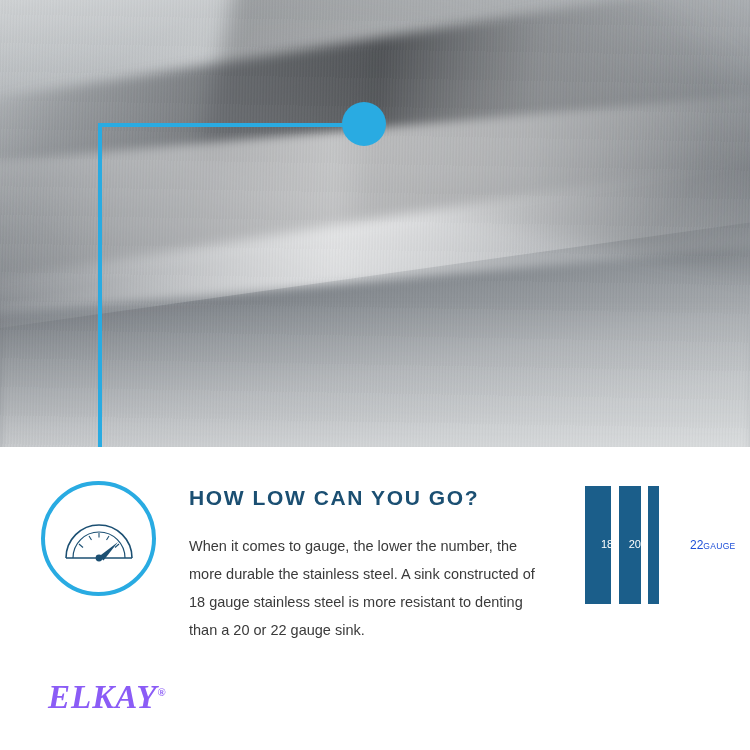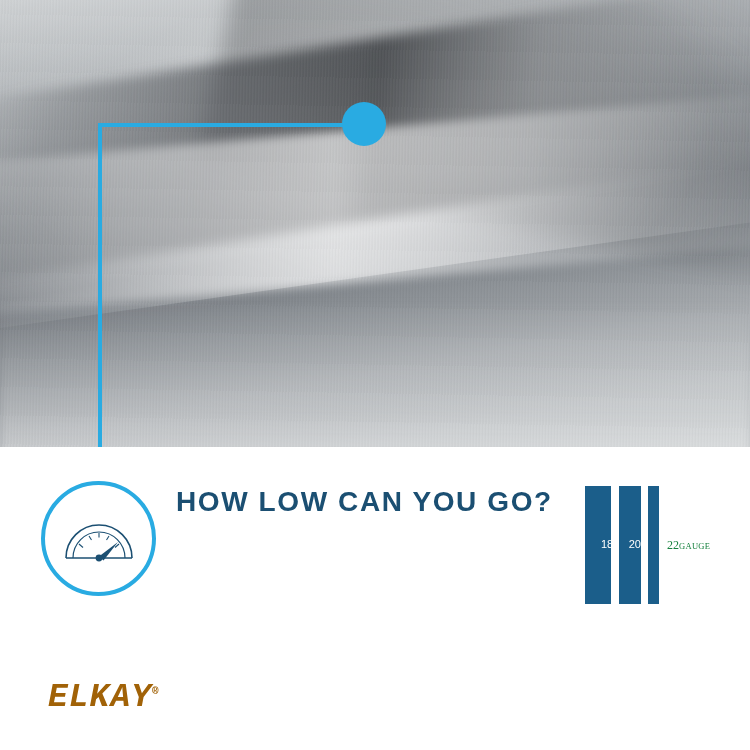--- a/index.html
+++ b/index.html
@@ -159,23 +159,23 @@
   }
   .gauge-icon {
     position: absolute;
     left: 50%;
     top: 50%;
     transform: translate(-50%, -50%);
   }
 
   .headline {
     position: absolute;
-    left: 176px;
+    left: 189px;
     top: 486px;
-    font-size: 28px;
+    font-size: 21px;
     font-weight: bold;
     letter-spacing: 1.6px;
     color: #1b4f72;
     font-family: "Liberation Sans", sans-serif;
   }
   .body-copy {
     position: absolute;
     left: 189px;
     top: 532px;
     width: 365px;
@@ -201,40 +201,41 @@
   .bar-label {
     position: absolute;
     font-size: 11px;
     color: #ffffff;
     text-align: center;
     font-family: "Liberation Sans", sans-serif;
   }
   .bar-label-outside {
     position: absolute;
     font-size: 12px;
-    color: #15803d;
-    font-family: Liberation Serif, serif;
+    color: #1d4ed8;
+    font-family: Liberation Sans, sans-serif;
     white-space: nowrap;
+    margin-left: 23px;
   }
   .bar-label-outside .small {
     font-size: 8.5px;
     letter-spacing: 0.3px;
   }
 
   
   .logo {
     position: absolute;
     left: 48px;
     top: 679px;
-    font-family: Liberation Mono, monospace;
+    font-family: Liberation Serif, serif;
     font-weight: bold;
     font-style: italic;
     font-size: 33px;
     letter-spacing: 1px;
-    color: #a16207;
+    color: #8b5cf6;
   }
   .logo .reg {
     font-size: 11px;
     vertical-align: super;
     font-style: normal;
     letter-spacing: 0;
   }
 </style>
 </head>
 <body>
@@ -268,20 +269,21 @@
       <line x1="37" y1="19" x2="37" y2="23.5" stroke="#1b4f72" stroke-width="1.1"></line>
       <line x1="47" y1="22" x2="44.5" y2="26" stroke="#1b4f72" stroke-width="1.1"></line>
       <line x1="57" y1="30" x2="53" y2="33.5" stroke="#1b4f72" stroke-width="1.1"></line>
       <path d="M37 42.5 L56 28 L41.5 46.5 Z" fill="#1b4f72"></path>
       <circle cx="37" cy="44" r="3.4" fill="#1b4f72"></circle>
     </svg>
   </div>
 
   <div class="headline">HOW LOW CAN YOU GO?</div>
 
+  <div class="body-copy">When it comes to gauge, the lower the number, the more durable the stainless steel. A sink constructed of 18 gauge stainless steel is more resistant to denting than a 20 or 22 gauge sink.</div>
 
   <div class="bars">
     <div class="bar" style="left:0px; width:26px;"></div>
     <div class="bar-label" style="left:0px; width:44px; top:52px;">18</div>
 
     <div class="bar" style="left:34px; width:22px;"></div>
     <div class="bar-label" style="left:34px; width:22px; top:52px;text-align:right;">20</div>
 
     <div class="bar" style="left:63px; width:11px;"></div>
     <div class="bar-label-outside" style="left:82px; top:52px;">

